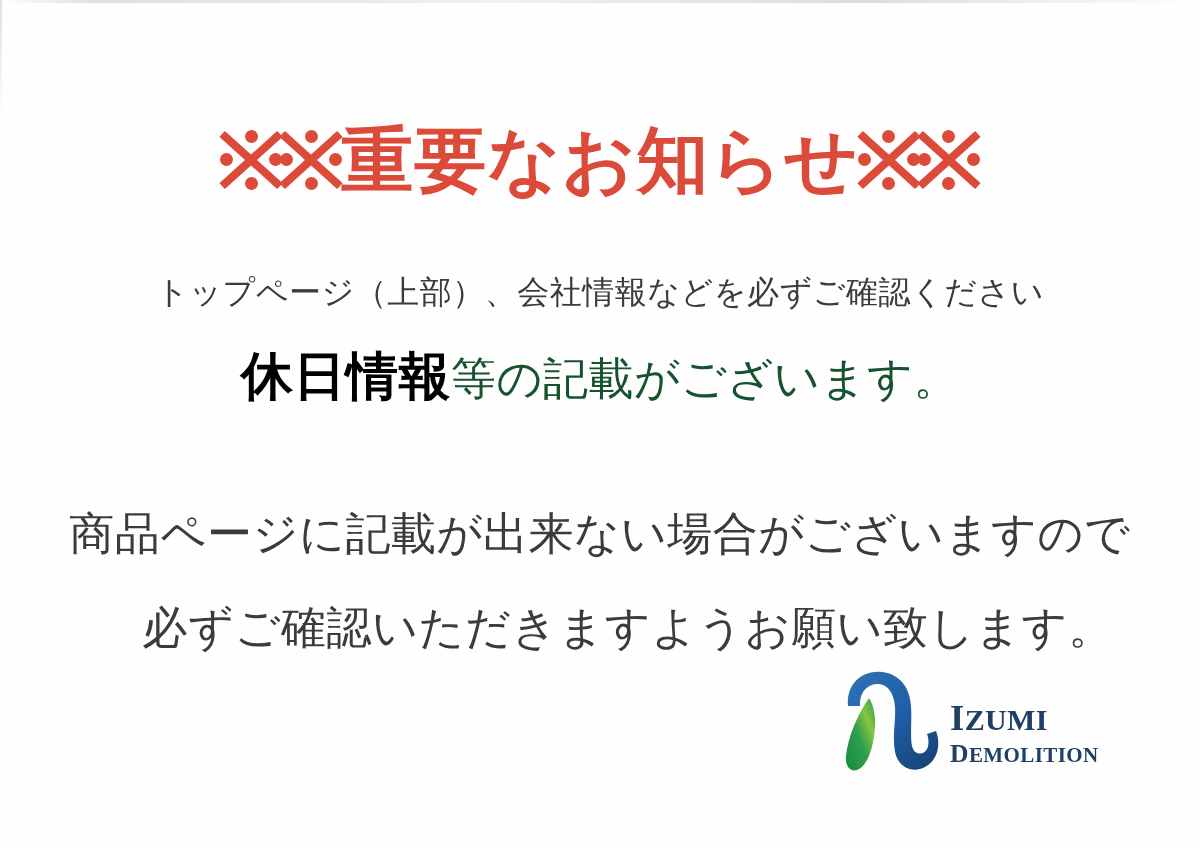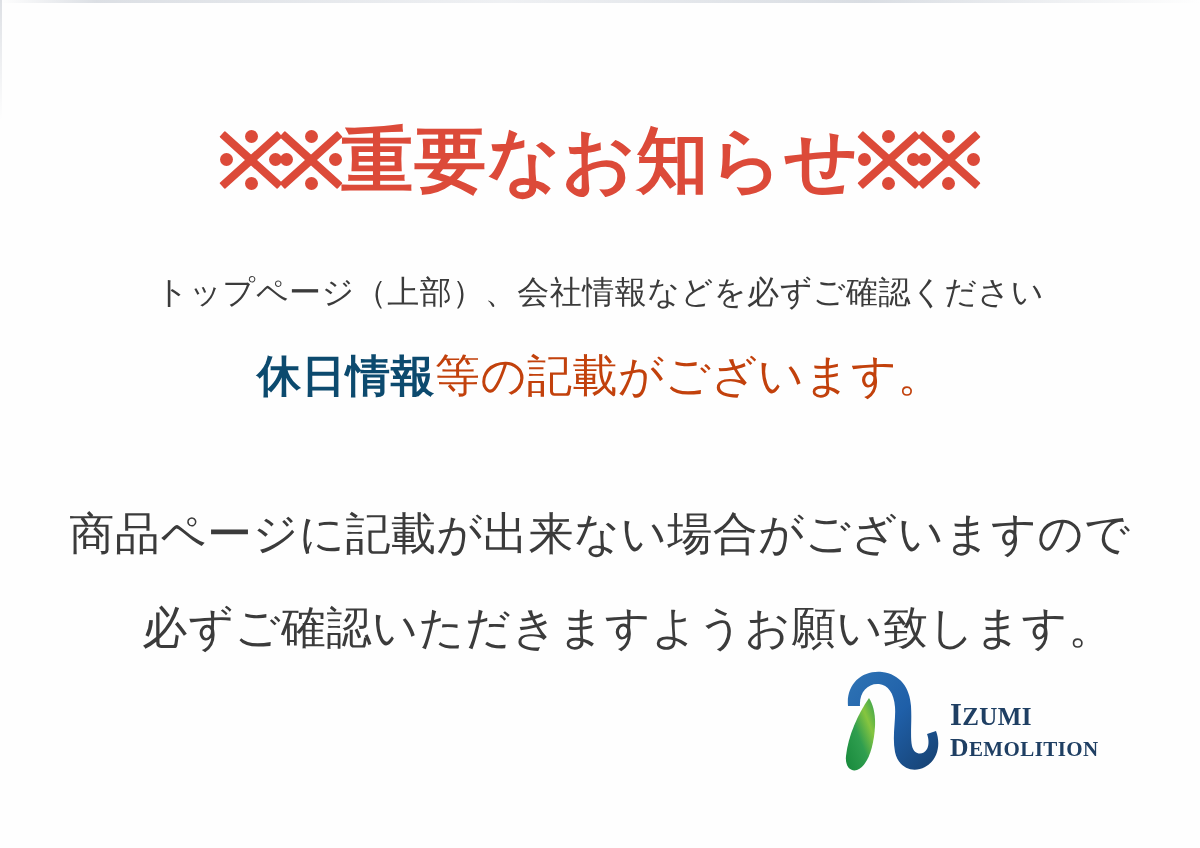--- a/index.html
+++ b/index.html
@@ -126,28 +126,28 @@
   .line-3 { top: 440px; }
   .line-4 { top: 506px; }
   .line-5 { top: 600px; margin-left: 28px; }
 
   .mixed {
     display: inline-flex;
     align-items: baseline;
     justify-content: center;
   }
   .emph-red {
-    color: #0c4a6e;
-    font-size: 44px;
+    color: #000000;
+    font-size: 52px;
     font-weight: 700;
     line-height: 64px;
     letter-spacing: 0.5px;
   }
   .emph-rest {
-    color: #c2410c;
+    color: #14532d;
     font-size: 45px;
     font-weight: 400;
     line-height: 64px;
   }
 
   
   .logo {
     position: absolute;
     left: 828px;
     top: 662px;
@@ -169,21 +169,21 @@
     font-family: "Liberation Serif", "DejaVu Serif", serif;
     color: #1f3f63;
     line-height: 1.0;
   }
   .logo-wordmark span {
     display: block;
     font-weight: 700;
     letter-spacing: 0.4px;
     white-space: nowrap;
   }
-  .lw-izumi      { font-size: 25px; }
+  .lw-izumi      { font-size: 30px; }
   .lw-automobile { font-size: 25px; margin-top: 4px; }
   .lw-demolition { font-size: 21px; margin-top: 4px; }
   
   .logo-wordmark span::first-letter { font-size: 1.22em; }
 </style>
 </head>
 <body>
 
 <div class="notice-sheet">
 

